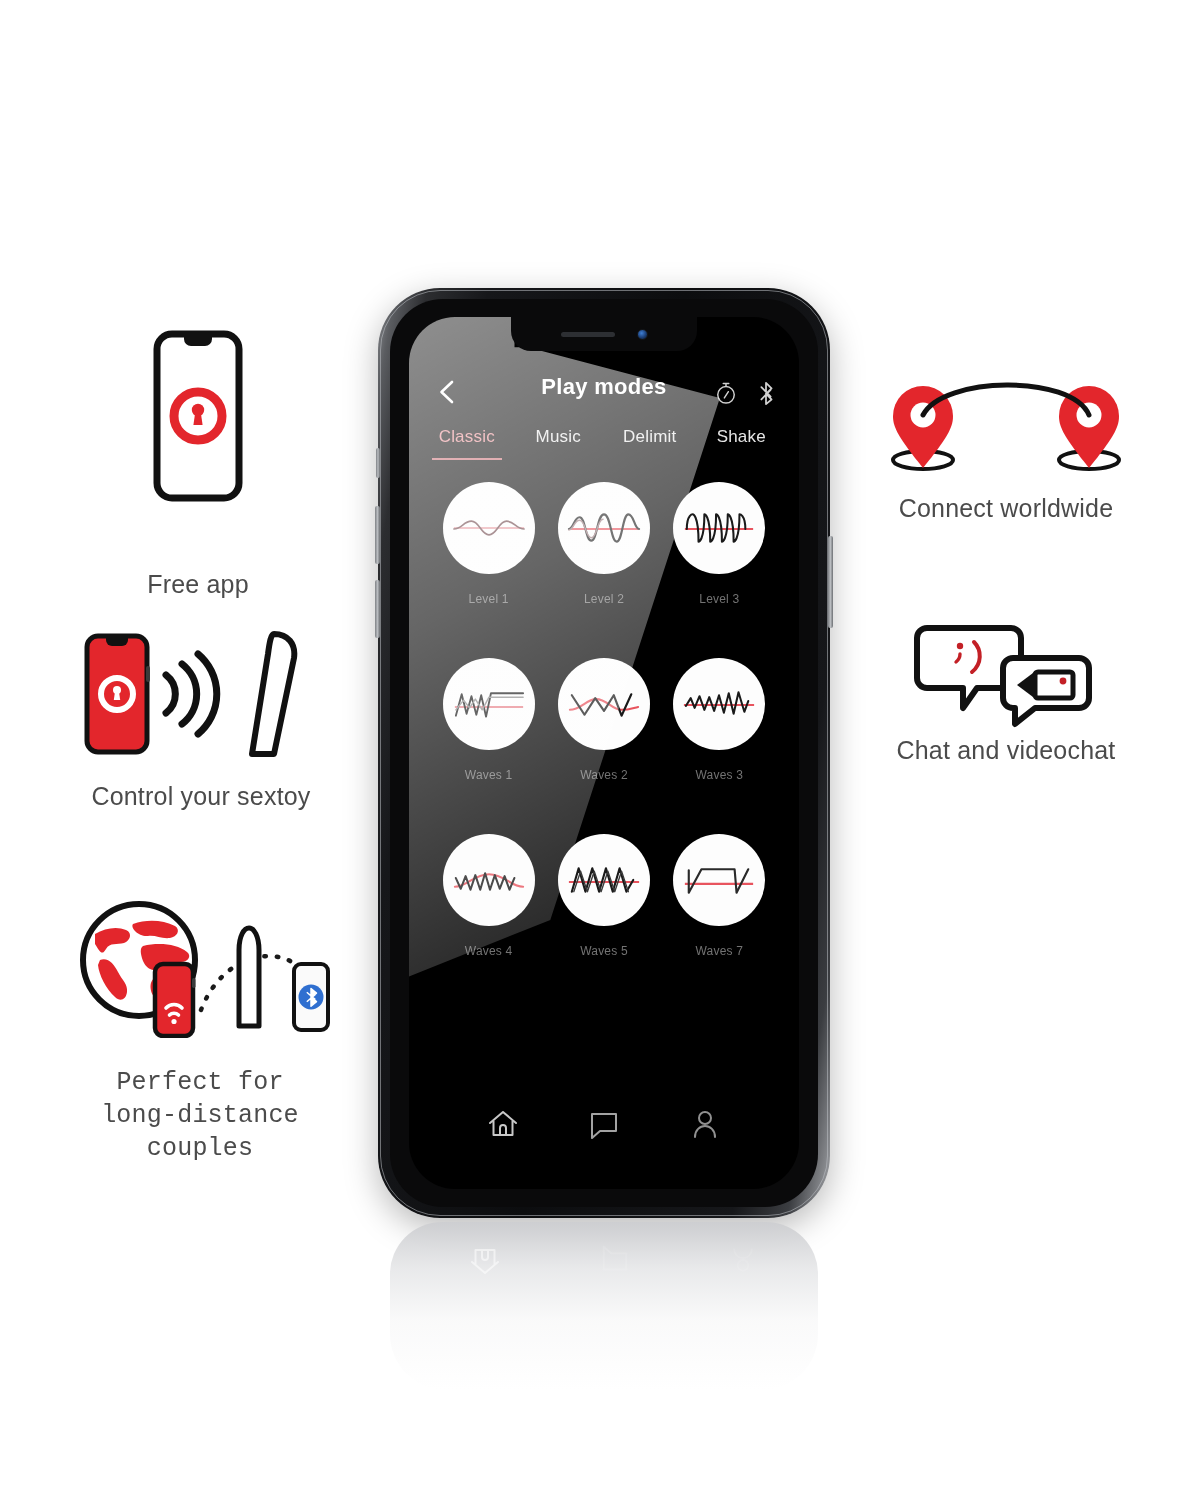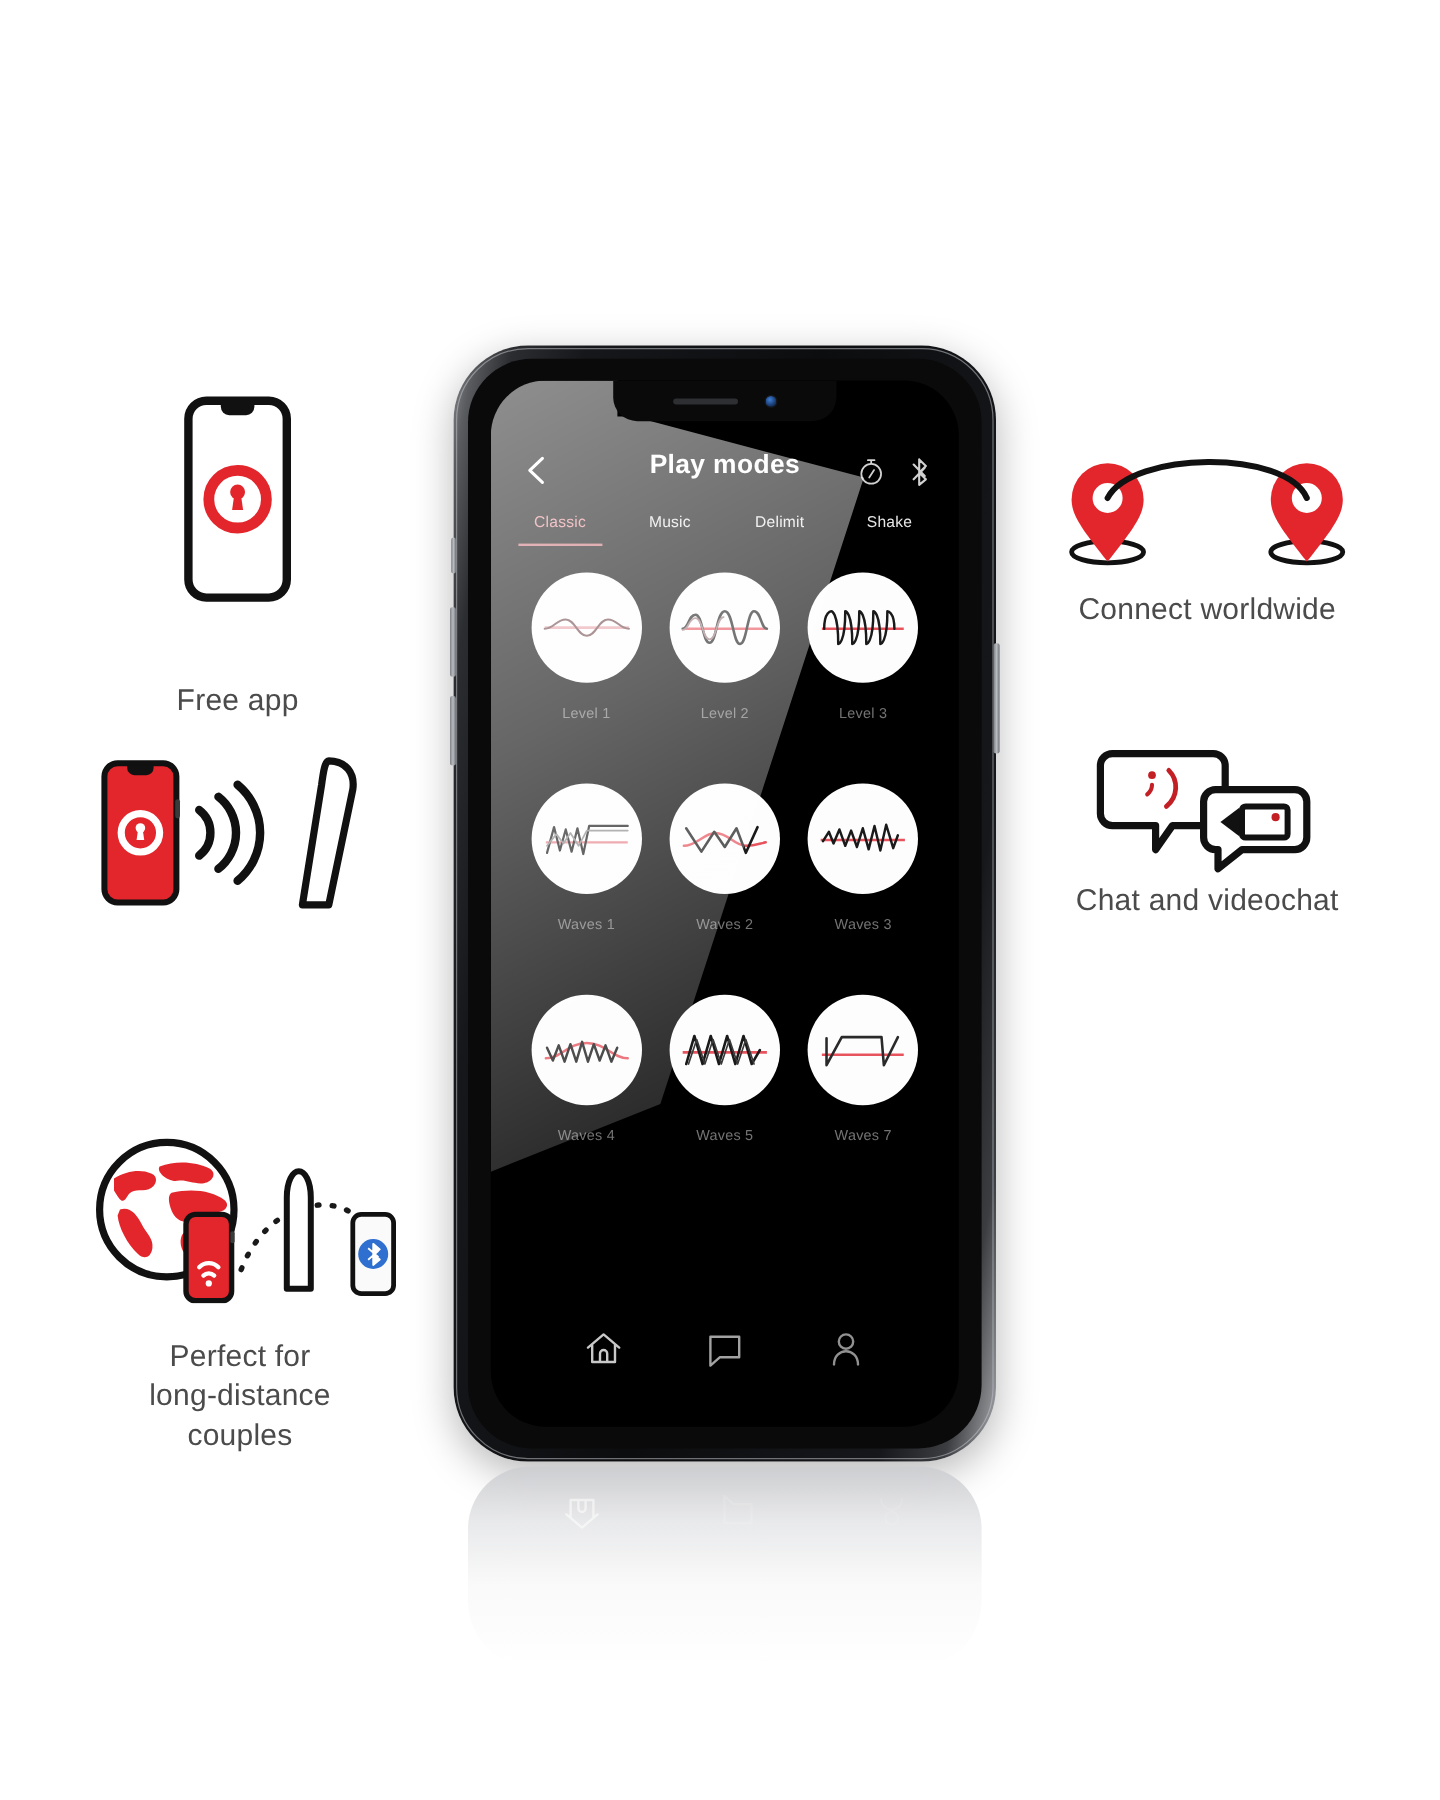--- a/index.html
+++ b/index.html
@@ -29,21 +29,21 @@
     font-size: 25px;
     line-height: 1.32;
     letter-spacing: 0.2px;
     font-weight: 400;
     white-space: pre-line;
   }
 
   
   #feat-free-app      { left: 62px;  top: 330px; width: 272px; gap: 32px; }
   #feat-control       { left: 56px;  top: 630px; width: 290px; }
-  #feat-longdistance  { left: 50px;  top: 946px; width: 300px; }
+  #feat-longdistance  { left: 50px;  top: 898px; width: 300px; font-family: Liberation Mono, monospace; }
   
   #feat-connect       { left: 866px; top: 382px; width: 280px; text-align: center; }
   #feat-chat          { left: 870px; top: 618px; width: 272px; }
   #feat-discreet      { left: 890px; top: 898px; width: 240px; }
 
   #feat-free-app .feature-label     { margin-top: 34px; }
   #feat-control .feature-label      { margin-top: 22px; }
   #feat-longdistance .feature-label { margin-top: 28px; }
   #feat-connect .feature-label      { margin-top: 18px; }
   #feat-chat .feature-label         { }
@@ -153,21 +153,21 @@
   .header-icon { width: 22px; height: 24px; opacity: .82; }
 
   #app-tabs {
     display: flex;
     padding: 0 12px;
     margin-top: 14px;
   }
   .tab {
     flex: 1;
     text-align: center;
-    font-size: 13px;
+    font-size: 17px;
     color: #e6e6e6;
     padding-bottom: 13px;
     position: relative;
     letter-spacing: .2px;
   }
   .tab.active { color: #e78c92; }
   .tab.active::after {
     content: "";
     position: absolute;
     left: 12%; right: 12%; bottom: 0;
@@ -276,20 +276,21 @@
       <circle cx="39" cy="64" r="16" fill="none" stroke="#ffffff" stroke-width="6"></circle>
       <circle cx="39" cy="60" r="4" fill="#ffffff"></circle>
       <path d="M36.9 62.4 h4.2 l1.1 7.6 h-6.4 z" fill="#ffffff"></path>
 
       <path d="M88 45 a24 24 0 0 1 0 38" fill="none" stroke="#111111" stroke-width="7" stroke-linecap="round"></path>
       <path d="M104 34 a38 38 0 0 1 0 60" fill="none" stroke="#111111" stroke-width="7" stroke-linecap="round"></path>
       <path d="M120 24 a52 52 0 0 1 0 80" fill="none" stroke="#111111" stroke-width="7" stroke-linecap="round"></path>
 
       <path d="M196 4 c14 0 22 10 20 24 l-20 96 h-22 l16 -100 c1.6 -12 3 -20 6 -20 z" fill="#ffffff" stroke="#111111" stroke-width="6" stroke-linejoin="round"></path>
     </svg>
+    <div class="feature-label">Control your sextoy</div>
   </div>
 
   <div class="feature" id="feat-longdistance">
     <svg class="feature-icon" width="266" height="140" viewBox="0 0 266 140">
 
       <circle cx="72" cy="62" r="56" fill="#ffffff" stroke="#111111" stroke-width="6"></circle>
       <g fill="#E3262C">
         <path d="M28 36 c10 -6 22 -8 31 -4 c7 3 4 11 -2 13 c-7 2 -14 -1 -18 6 c-4 7 -6 3 -11 -5 z"></path>
         <path d="M33 62 c8 -3 14 4 18 12 c4 8 10 12 9 20 c-1 8 -7 10 -12 5 c-9 -8 -16 -22 -17 -32 z"></path>
         <path d="M66 26 c14 -5 30 -4 42 2 c6 4 2 11 -5 12 c-9 1 -14 -3 -22 -2 c-9 1 -18 -8 -15 -12 z"></path>

